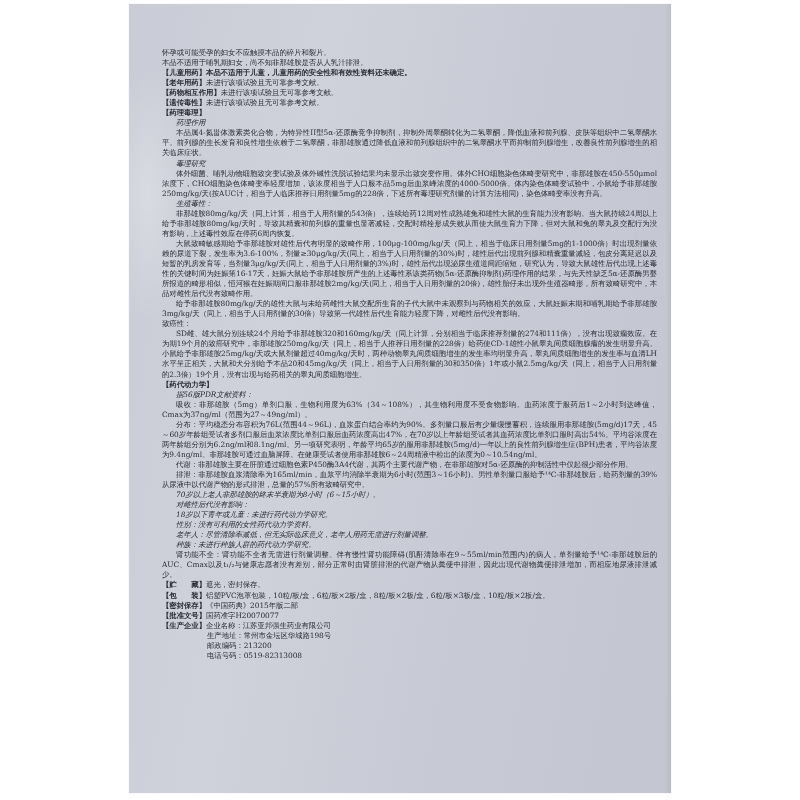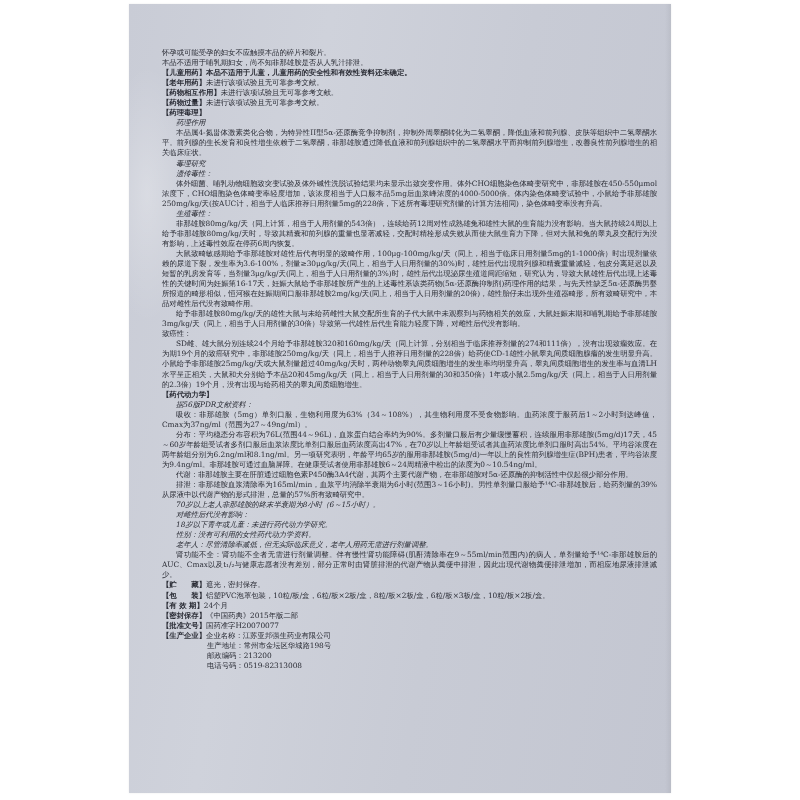--- a/index.html
+++ b/index.html
@@ -35,50 +35,49 @@
 
 <div class="paper"></div>
 
 <div class="text">
   <p class="p">怀孕或可能受孕的妇女不应触摸本品的碎片和裂片。</p>
   <p class="p">本品不适用于哺乳期妇女，尚不知非那雄胺是否从人乳汁排泄。</p>
 
   <p class="p"><span class="b">【儿童用药】</span><span class="b">本品不适用于儿童，儿童用药的安全性和有效性资料还未确定。</span></p>
   <p class="p"><span class="b">【老年用药】</span><span>未进行该项试验且无可靠参考文献。</span></p>
   <p class="p"><span class="b">【药物相互作用】</span><span>未进行该项试验且无可靠参考文献。</span></p>
-  <p class="p"><span class="b">【药物过量】</span><span>未进行该项试验且无可靠参考文献。</span></p>
+  <p class="p"><span class="b">【遗传毒性】</span><span>未进行该项试验且无可靠参考文献。</span></p>
 
   <p class="p b">【药理毒理】</p>
   <p class="p ind2">药理作用</p>
   <p class="p ind">本品属4-氮甾体激素类化合物，为特异性II型5α-还原酶竞争抑制剂，抑制外周睾酮转化为二氢睾酮，降低血液和前列腺、皮肤等组织中二氢睾酮水平。前列腺的生长发育和良性增生依赖于二氢睾酮，非那雄胺通过降低血液和前列腺组织中的二氢睾酮水平而抑制前列腺增生，改善良性前列腺增生的相关临床症状。</p>
   <p class="p ind2">毒理研究</p>
-  <p class="p ind2">遗传毒性：</p>
   <p class="p ind">体外细菌、哺乳动物细胞致突变试验及体外碱性洗脱试验结果均未显示出致突变作用。体外CHO细胞染色体畸变研究中，非那雄胺在450-550μmol浓度下，CHO细胞染色体畸变率轻度增加，该浓度相当于人口服本品5mg后血浆峰浓度的4000-5000倍。体内染色体畸变试验中，小鼠给予非那雄胺250mg/kg/天(按AUC计，相当于人临床推荐日用剂量5mg的228倍，下述所有毒理研究剂量的计算方法相同)，染色体畸变率没有升高。</p>
   <p class="p ind2">生殖毒性：</p>
   <p class="p ind">非那雄胺80mg/kg/天（同上计算，相当于人用剂量的543倍），连续给药12周对性成熟雄兔和雄性大鼠的生育能力没有影响。当大鼠持续24周以上给予非那雄胺80mg/kg/天时，导致其精囊和前列腺的重量也显著减轻，交配时精栓形成失败从而使大鼠生育力下降，但对大鼠和兔的睾丸及交配行为没有影响，上述毒性效应在停药6周内恢复。</p>
   <p class="p ind">大鼠致畸敏感期给予非那雄胺对雄性后代有明显的致畸作用，100μg-100mg/kg/天（同上，相当于临床日用剂量5mg的1-1000倍）时出现剂量依赖的尿道下裂，发生率为3.6-100%，剂量≥30μg/kg/天(同上，相当于人日用剂量的30%)时，雄性后代出现前列腺和精囊重量减轻，包皮分离延迟以及短暂的乳房发育等，当剂量3μg/kg/天(同上，相当于人日用剂量的3%)时，雄性后代出现泌尿生殖道间距缩短，研究认为，导致大鼠雄性后代出现上述毒性的关键时间为妊娠第16-17天，妊娠大鼠给予非那雄胺所产生的上述毒性系该类药物(5α-还原酶抑制剂)药理作用的结果，与先天性缺乏5α-还原酶男婴所报道的畸形相似，恒河猴在妊娠期间口服非那雄胺2mg/kg/天(同上，相当于人日用剂量的20倍)，雄性胎仔未出现外生殖器畸形，所有致畸研究中，本品对雌性后代没有致畸作用。</p>
   <p class="p ind">给予非那雄胺80mg/kg/天的雄性大鼠与未给药雌性大鼠交配所生育的子代大鼠中未观察到与药物相关的效应，大鼠妊娠末期和哺乳期给予非那雄胺3mg/kg/天（同上，相当于人日用剂量的30倍）导致第一代雄性后代生育能力轻度下降，对雌性后代没有影响。</p>
   <p class="p">致癌性：</p>
   <p class="p ind">SD雌、雄大鼠分别连续24个月给予非那雄胺320和160mg/kg/天（同上计算，分别相当于临床推荐剂量的274和111倍），没有出现致瘤效应。在为期19个月的致癌研究中，非那雄胺250mg/kg/天（同上，相当于人推荐日用剂量的228倍）给药使CD-1雄性小鼠睾丸间质细胞腺瘤的发生明显升高。小鼠给予非那雄胺25mg/kg/天或大鼠剂量超过40mg/kg/天时，两种动物睾丸间质细胞增生的发生率均明显升高，睾丸间质细胞增生的发生率与血清LH水平呈正相关，大鼠和犬分别给予本品20和45mg/kg/天（同上，相当于人日用剂量的30和350倍）1年或小鼠2.5mg/kg/天（同上，相当于人日用剂量的2.3倍）19个月，没有出现与给药相关的睾丸间质细胞增生。</p>
 
   <p class="p b">【药代动力学】</p>
   <p class="p ind2">据56版PDR文献资料：</p>
   <p class="p ind">吸收：非那雄胺（5mg）单剂口服，生物利用度为63%（34～108%），其生物利用度不受食物影响。血药浓度于服药后1～2小时到达峰值，Cmax为37ng/ml（范围为27～49ng/ml）。</p>
   <p class="p ind">分布：平均稳态分布容积为76L(范围44～96L)，血浆蛋白结合率约为90%。多剂量口服后有少量缓慢蓄积，连续服用非那雄胺(5mg/d)17天，45～60岁年龄组受试者多剂口服后血浆浓度比单剂口服后血药浓度高出47%，在70岁以上年龄组受试者其血药浓度比单剂口服时高出54%。平均谷浓度在两年龄组分别为6.2ng/ml和8.1ng/ml。另一项研究表明，年龄平均65岁的服用非那雄胺(5mg/d)一年以上的良性前列腺增生症(BPH)患者，平均谷浓度为9.4ng/ml。非那雄胺可通过血脑屏障。在健康受试者使用非那雄胺6～24周精液中检出的浓度为0～10.54ng/ml。</p>
   <p class="p ind">代谢：非那雄胺主要在肝脏通过细胞色素P450酶3A4代谢，其两个主要代谢产物，在非那雄胺对5α-还原酶的抑制活性中仅起很少部分作用。</p>
   <p class="p ind">排泄：非那雄胺血浆清除率为165ml/min，血浆平均消除半衰期为6小时(范围3～16小时)。男性单剂量口服给予¹⁴C-非那雄胺后，给药剂量的39%从尿液中以代谢产物的形式排泄，总量的57%所有致畸研究中。</p>
   <p class="p ind2">70岁以上老人非那雄胺的终末半衰期为8小时（6～15小时）。</p>
   <p class="p ind2">对雌性后代没有影响：</p>
   <p class="p ind2">18岁以下青年或儿童：未进行药代动力学研究。</p>
   <p class="p ind2">性别：没有可利用的女性药代动力学资料。</p>
   <p class="p ind2">老年人：尽管清除率减低，但无实际临床意义，老年人用药无需进行剂量调整。</p>
+  <p class="p ind2">种族：未进行种族人群的药代动力学研究。</p>
   <p class="p ind">肾功能不全：肾功能不全者无需进行剂量调整。伴有慢性肾功能障碍(肌酐清除率在9～55ml/min范围内)的病人，单剂量给予¹⁴C-非那雄胺后的AUC、Cmax以及t₁/₂与健康志愿者没有差别，部分正常时由肾脏排泄的代谢产物从粪便中排泄，因此出现代谢物粪便排泄增加，而相应地尿液排泄减少。</p>
 
   <p class="p"><span class="b">【贮　　藏】</span><span>遮光，密封保存。</span></p>
   <p class="p"><span class="b">【包　　装】</span><span>铝塑PVC泡罩包装，10粒/板/盒，6粒/板×2板/盒，8粒/板×2板/盒，6粒/板×3板/盒，10粒/板×2板/盒。</span></p>
-  <p class="p"><span class="b">【有 效 期】</span><span>24个月</span></p>
   <p class="p"><span class="b">【密封保存】</span><span>《中国药典》2015年版二部</span></p>
   <p class="p"><span class="b">【批准文号】</span><span>国药准字H20070077</span></p>
   <p class="p"><span class="b">【生产企业】</span><span>企业名称：江苏亚邦强生药业有限公司</span></p>
   <p class="p addr">生产地址：常州市金坛区华城路198号</p>
   <p class="p addr">邮政编码：213200</p>
   <p class="p addr">电话号码：0519-82313008</p>
 </div>
 
 </body></html>

